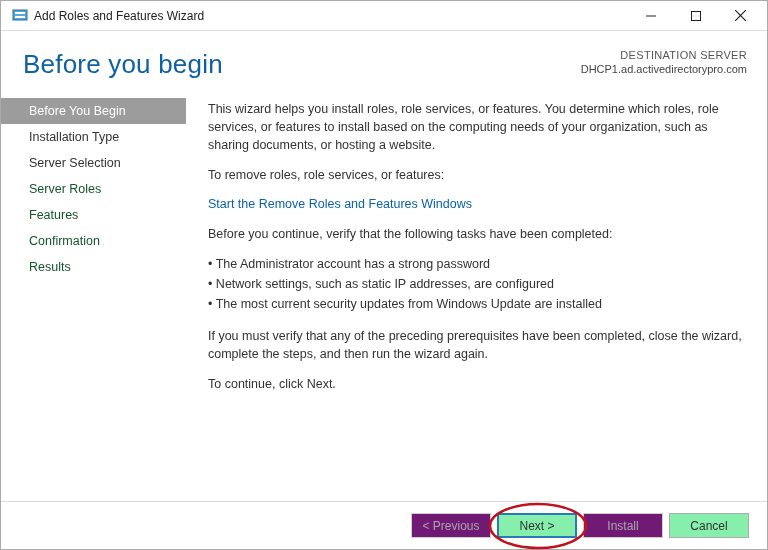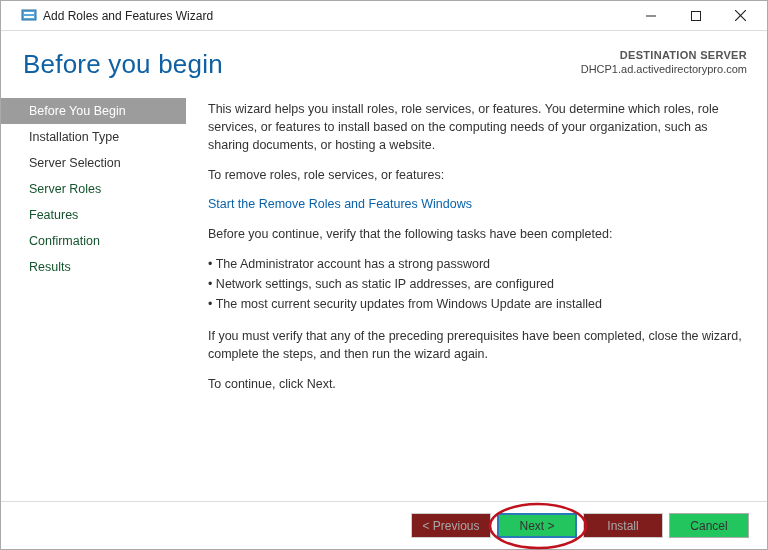--- a/index.html
+++ b/index.html
@@ -1,45 +1,45 @@
 <!DOCTYPE html>
 <html><head>
 <meta charset="utf-8">
 <style>
   * { box-sizing: border-box; margin: 0; padding: 0; }
   html, body { width: 768px; height: 550px; font-family: "Segoe UI", Tahoma, sans-serif; font-size: 12.5px; color: #333; background: #fff; overflow: hidden; }
   .window { width: 768px; height: 550px; border: 1px solid #aaa; display: flex; flex-direction: column; }
-  .titlebar { height: 30px; display: flex; align-items: center; padding: 0 4px 0 20px; border-bottom: 1px solid #dcdcdc; }
+  .titlebar { height: 30px; display: flex; align-items: center; padding: 0 4px 0 11px; border-bottom: 1px solid #dcdcdc; }
   .titlebar .app-icon { width: 16px; height: 16px; margin-right: 6px; }
   .titlebar .title { flex: 0 0 auto; font-size: 12px; color: #222; }
   .titlebar .spacer { flex: 1; }
   .winbtn { width: 45px; height: 30px; display: flex; align-items: center; justify-content: center; color: #222; }
   .header { display: flex; align-items: flex-start; padding: 18px 20px 10px 22px; }
   .header h1 { font-size: 26px; font-weight: 300; color: #1061a3; letter-spacing: 0.2px; }
   .header .spacer { flex: 1; }
   .dest { text-align: right; font-size: 11px; color: #555; }
-  .dest .label { letter-spacing: 0.3px; font-weight: bold; }
+  .dest .label { letter-spacing: 0.3px; }
   .dest .server { color: #444; margin-top: 2px; }
   .body { flex: 1; display: flex; overflow: hidden; }
   .sidebar { width: 185px; padding-top: 8px; }
   .side-item { padding: 6px 12px 6px 28px; font-size: 12.5px; color: #666; cursor: default; }
   .side-item.active { background: #9c9c9c; color: #fff; }
   .side-item.enabled { color: #323232; }
   .side-item.disabled { color: #14532d; }
   .content { flex: 1; padding: 10px 22px 0 22px; font-size: 12.5px; color: #323232; line-height: 1.45; display: flex; flex-direction: column; }
   .content p { margin-bottom: 12px; }
   .content a.link { color: #0a62a9; text-decoration: none; cursor: pointer; }
   .content ul { list-style: none; margin: 0 0 12px 0; }
   .content ul li::before { content: "• "; }
   .content ul li { margin-bottom: 2px; }
   .skip-row { margin-top: auto; padding: 8px 0 14px 0; display: flex; align-items: center; gap: 8px; font-size: 12.5px; }
   .skip-row input[type="checkbox"] { width: 14px; height: 14px; }
   .footer { border-top: 1px solid #dcdcdc; height: 48px; display: flex; align-items: center; justify-content: flex-end; padding-right: 18px; gap: 6px; position: relative; }
-  .btn { min-width: 80px; height: 25px; font-size: 12px; border: 1px solid #adadad; background: #22c55e; color: #333; padding: 0 10px; cursor: pointer; }
-  .btn:disabled { color: #a7a7a7; background: #7f1d1d; border-color: #cfcfcf; cursor: default; }
+  .btn { min-width: 80px; height: 25px; font-size: 12px; border: 1px solid #adadad; background: #86efac; color: #333; padding: 0 10px; cursor: pointer; }
+  .btn:disabled { color: #a7a7a7; background: #701a75; border-color: #cfcfcf; cursor: default; }
   .btn.default { border-color: #2a7ab9; box-shadow: 0 0 0 1px #2a7ab9 inset; }
   .next-wrap { position: relative; display: inline-block; }
   .next-wrap svg.annot { position: absolute; left: -14px; top: -14px; pointer-events: none; }
 </style>
 </head>
 <body>
 
 <div class="window">
 
   <div class="titlebar">

